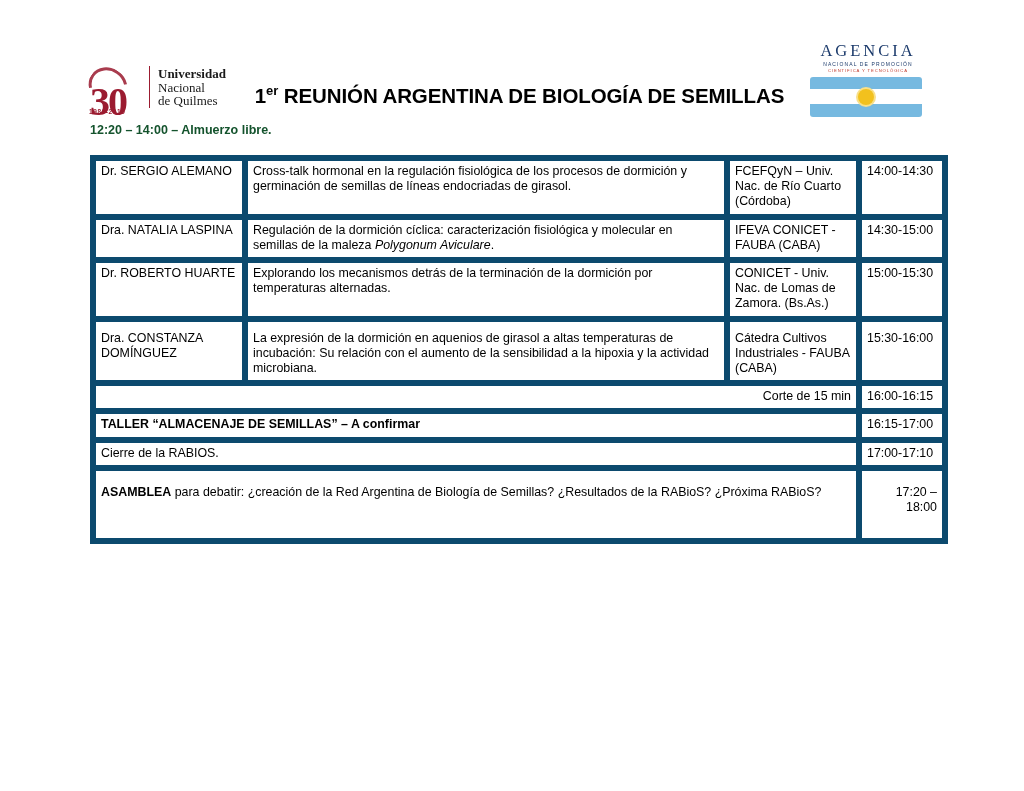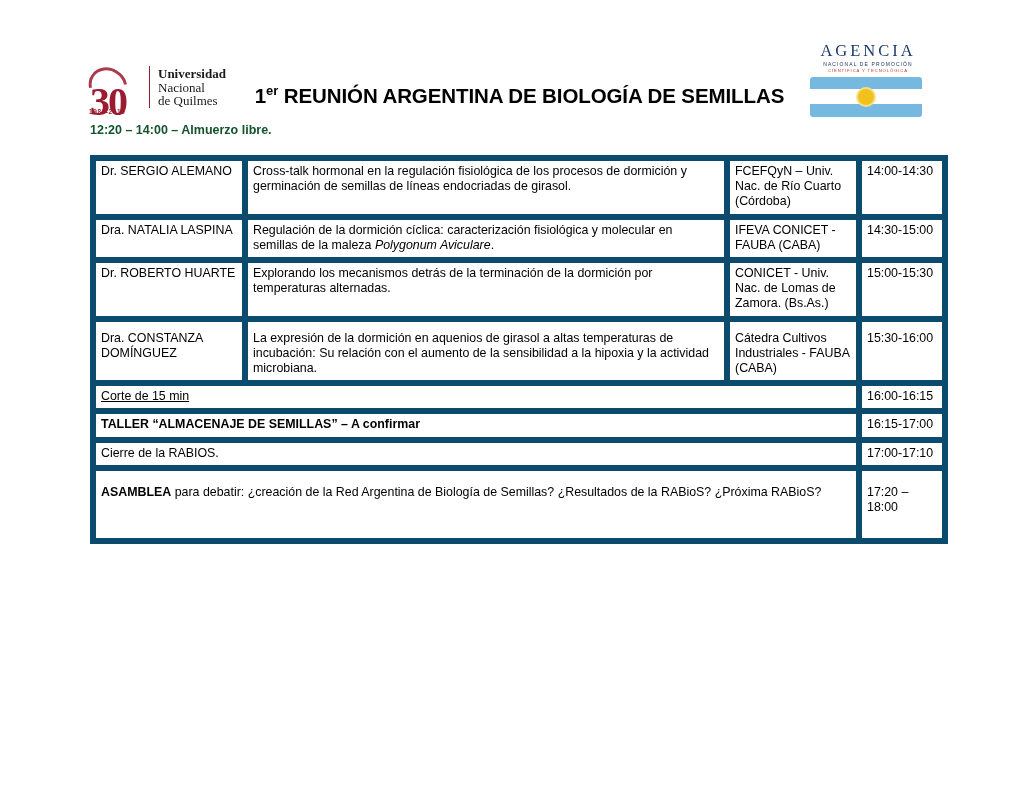--- a/index.html
+++ b/index.html
@@ -191,21 +191,21 @@
   .col-affil   { width: 132px; }
   .col-time    { width: 86px; }
 
   .cell-speaker { font-size: 12.4px; }
   .cell-talk    { font-size: 12.9px; }
   .cell-affil   { font-size: 12.2px; line-height: 14.6px; }
   .cell-time    { font-size: 12.2px; }
 
   .italic { font-style: italic; }
   .bold { font-weight: bold; }
-  .center { text-align: left; text-decoration: underline; }
+  .center { text-align: right; }
   .row-tall td { padding-top: 9px; }
 </style>
 </head>
 <body>
 
 <div class="page">
 
   <div class="header">
 
     <div class="unq-logo">
@@ -288,18 +288,18 @@
         <td class="cell-time">17:00-17:10</td>
       </tr>
 
       <tr>
         <td colspan="3" style="height:14px;border-bottom:none;"></td>
         <td style="height:14px;border-bottom:none;"></td>
       </tr>
 
       <tr>
         <td colspan="3" style="border-top:none;padding-bottom:38px;"><span class="bold">ASAMBLEA</span><span> para debatir: ¿creación de la Red Argentina de Biología de Semillas? ¿Resultados de la RABioS? ¿Próxima RABioS?</span></td>
-        <td class="cell-time" style="border-top:none;">17:20 – 18:00</td>
+        <td class="cell-time" style="border-top:none;text-align:right;">17:20 – 18:00</td>
       </tr>
     </tbody>
   </table>
 
 </div>
 
 </body></html>

